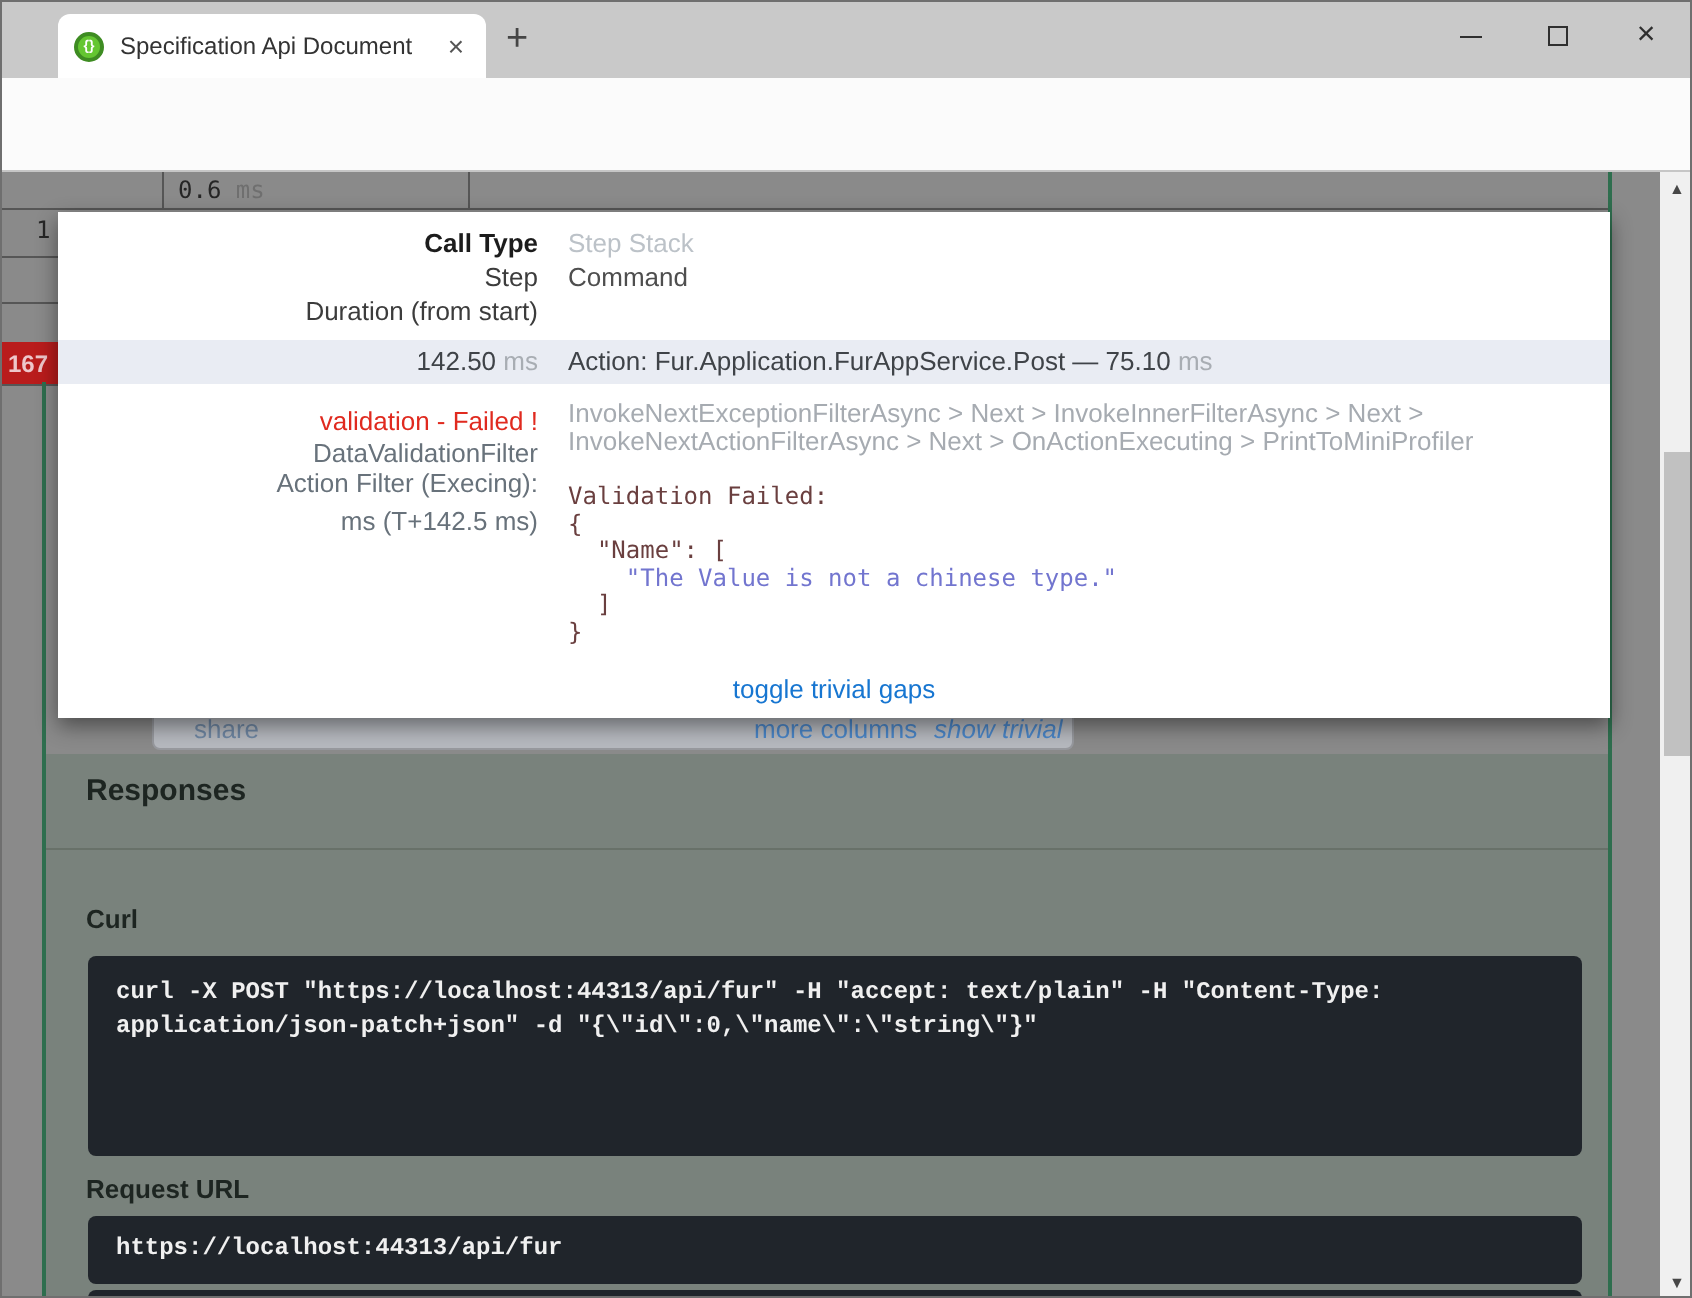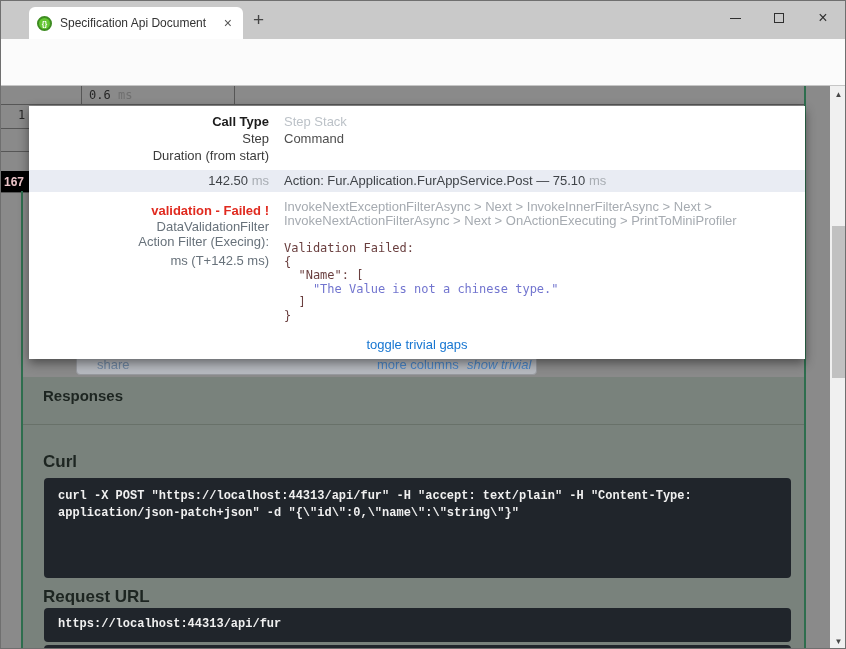--- a/index.html
+++ b/index.html
@@ -77,38 +77,38 @@
   .content { position:absolute; left:0; top:85px; width:846px; height:564px; background:#8a8a8a; overflow:hidden; }
   .mono { font-family:"DejaVu Sans Mono", monospace; }
 
   .timing-row-border { position:absolute; left:0; top:18px; width:805px; height:1px; background:#565656; }
   .timing-div1 { position:absolute; left:80px; top:0; width:1px; height:18px; background:#565656; }
   .timing-div2 { position:absolute; left:233px; top:0; width:1px; height:18px; background:#565656; }
   .timing-text { position:absolute; left:88px; top:2px; font-size:12px; color:#262626; }
   .timing-text .unit { color:#6f6f6f; }
   .strip-line { position:absolute; left:0; width:28px; height:1px; background:#565656; }
   .partial-digit { position:absolute; left:17px; top:22px; font-size:12px; color:#262626; }
-  .dur-badge { position:absolute; left:0; top:85px; width:28px; height:22px; background:#000000;
+  .dur-badge { position:absolute; left:0; top:85px; width:28px; height:22px; background:#b91c1c;
                border-bottom:1px solid #565656; }
   .dur-badge span { position:absolute; left:3px; top:4px; font-size:12px; font-weight:bold; color:#eec6ca; }
   .green-line { position:absolute; width:2px; background:#2e6e4e; }
   .gl-left { left:20px; top:105px; height:459px; }
   .gl-right { left:803px; top:0; height:564px; }
 
   .share-panel { position:absolute; left:75px; top:265px; width:461px; height:24px; background:#b6b9bf;
                  border:1px solid #97999e; border-radius:0 0 4px 4px; }
   .share-panel a { position:absolute; top:5px; font-size:13px; text-decoration:none; }
   .lnk-share { left:20px; color:#6f87a3;text-align:right; }
   .lnk-more { left:300px; color:#4a86c8; }
   .lnk-trivial { left:390px; color:#4a86c8;font-style:italic; }
 
   .opblock { position:absolute; left:22px; top:291px; width:781px; height:273px; background:#79827c; }
   .responses-title { position:absolute; left:42px; top:301px; font-size:15px; font-weight:bold; color:#1d2521; }
   .responses-divider { position:absolute; left:22px; top:338px; width:781px; height:1px; background:#687169; }
-  .block-label { position:absolute; left:42px; font-size:17px; font-weight:bold; color:#1d2521; }
+  .block-label { position:absolute; left:42px; font-size:13px; font-weight:bold; color:#1d2521; }
   .curl-label { top:366px; }
   .requrl-label { top:501px; }
   .dark-block { position:absolute; left:43px; width:747px; background:#20252b; border-radius:4px;
                 font-family:"Liberation Mono", monospace; font-weight:bold; font-size:12px; color:#f0f0f0; }
   .curl-block { top:392px; height:100px; padding:10px 14px; line-height:17px; word-wrap:break-word; }
   .requrl-block { top:522px; height:34px; padding:9px 14px; }
   .bottom-strip { position:absolute; left:43px; top:559px; width:747px; height:5px; background:#20252b;
                   border-radius:4px 4px 0 0; }
 
   
@@ -119,21 +119,21 @@
   .p-hdr-left { top:7px; line-height:17px; }
   .p-hdr-right { top:7px; line-height:17px; }
   .hdr-bold { font-weight:bold; color:#1c1c1c; }
   .hdr-dim { color:#bcc2c8; }
   .hdr-cmd { color:#4e4e4e; }
   .p-stripe { position:absolute; left:0; top:64px; width:776px; height:22px; background:#e9ecf3; }
   .p-stripe .p-left { top:3px; color:#3f4348; }
   .p-stripe .p-right { top:3px; color:#3f4348; white-space:nowrap; }
   .unit-dim { color:#a8adb3; }
   .p-det-left { top:96px; }
-  .fail-title { font-weight:bold; color:#e02a1f; line-height:17px; }
+  .fail-title { font-weight:normal; color:#e02a1f; line-height:17px; }
   .det-gray { color:#68727b; line-height:15px; }
   .det-gray-last { color:#68727b; line-height:15px; margin-top:4px; }
   .p-det-right { top:94px; }
   .stack-line { color:#a6abb1; line-height:14px; white-space:nowrap; }
   .p-code { position:absolute; left:255px; top:136px; font-size:12px; line-height:13.5px; white-space:pre;
             color:#6a3f3f; }
   .p-code .str { color:#7275cf; }
   .p-toggle { position:absolute; left:0; top:231px; width:776px; text-align:center; }
   .p-toggle a { color:#1776d1; font-size:13px; text-decoration:none; }
 

